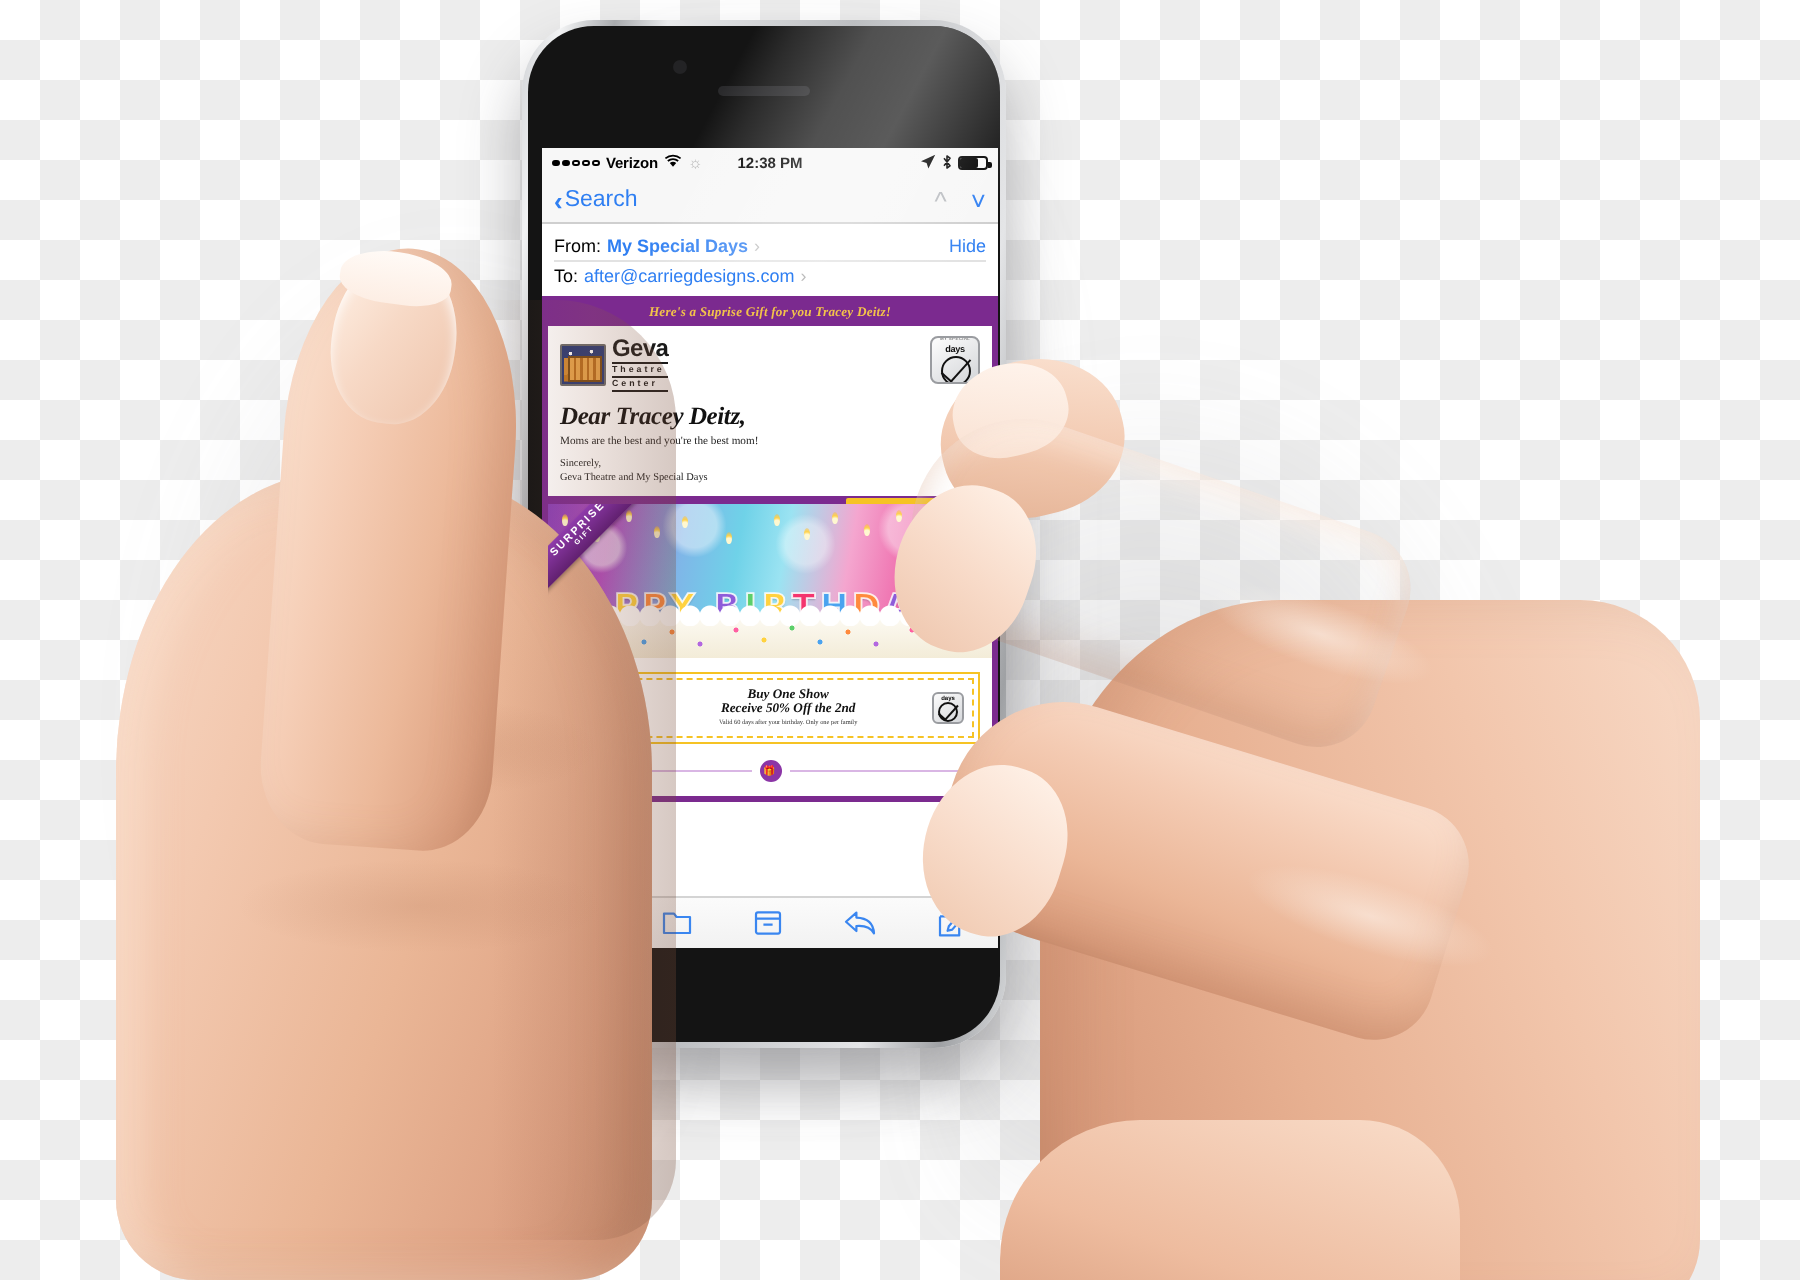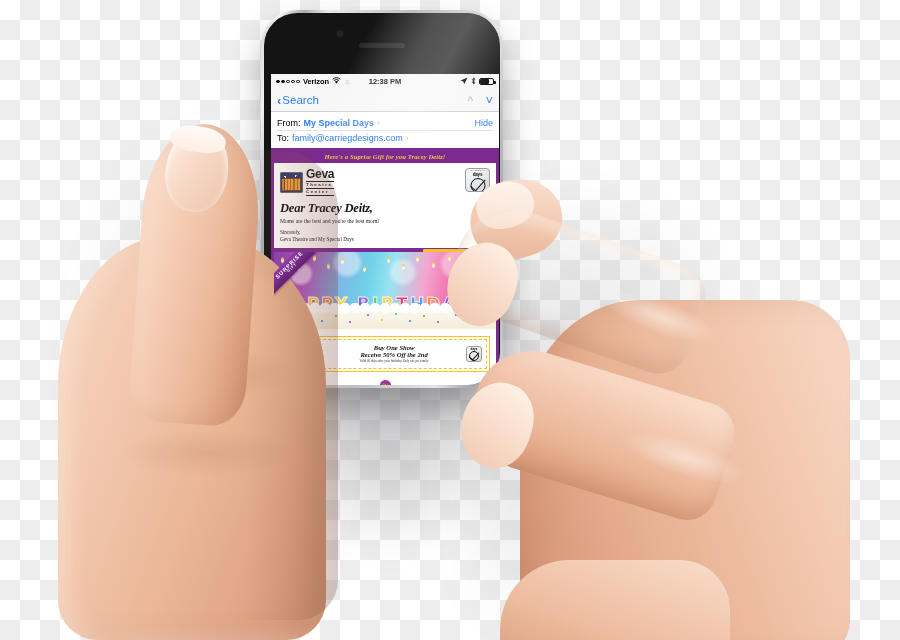--- a/index.html
+++ b/index.html
@@ -29,21 +29,21 @@
     filter:blur(18px);
   }
   .hand-shadow-r{
     position:absolute; left:470px; top:180px; width:300px; height:470px;
     background:radial-gradient(ellipse at 35% 50%, rgba(120,120,125,.26) 0%, rgba(255,255,255,0) 70%);
     filter:blur(18px);
   }
 
   
   .phone{
-    position:absolute; left:261px; top:10px; width:242px; height:378px;
+    position:absolute; left:261px; top:10px; width:242px; height:514px;
     border-radius:36px;
     background:linear-gradient(100deg,#cfd1d4 0%,#f2f3f4 6%,#a9abae 14%,#e9eaec 22%,#bcbec1 50%,#e4e5e7 78%,#9fa1a4 90%,#d7d9db 100%);
     padding:3px;
     box-shadow:0 18px 30px rgba(60,60,65,.35);
   }
   .phone-face{
     position:relative; width:100%; height:100%; border-radius:33px;
     background:#141414;
     overflow:hidden;
   }
@@ -409,21 +409,21 @@
 
         <div class="mailhdr">
           <div class="mhrow">
             <span class="lbl">From:</span>
             <span class="val">My Special Days</span>
             <span class="disc">›</span>
             <span class="hide">Hide</span>
           </div>
           <div class="mhrow">
             <span class="lbl">To:</span>
-            <span class="val thin">family@carriegdesigns.com</span>
+            <span class="val thin">after@carriegdesigns.com</span>
             <span class="disc">›</span>
           </div>
         </div>
 
         <div class="email">
           <div class="banner">Here's a Suprise Gift for you Tracey Deitz!</div>
 
           <div class="card" style="position:relative;">
             <div class="brandrow">
               <div class="geva">

